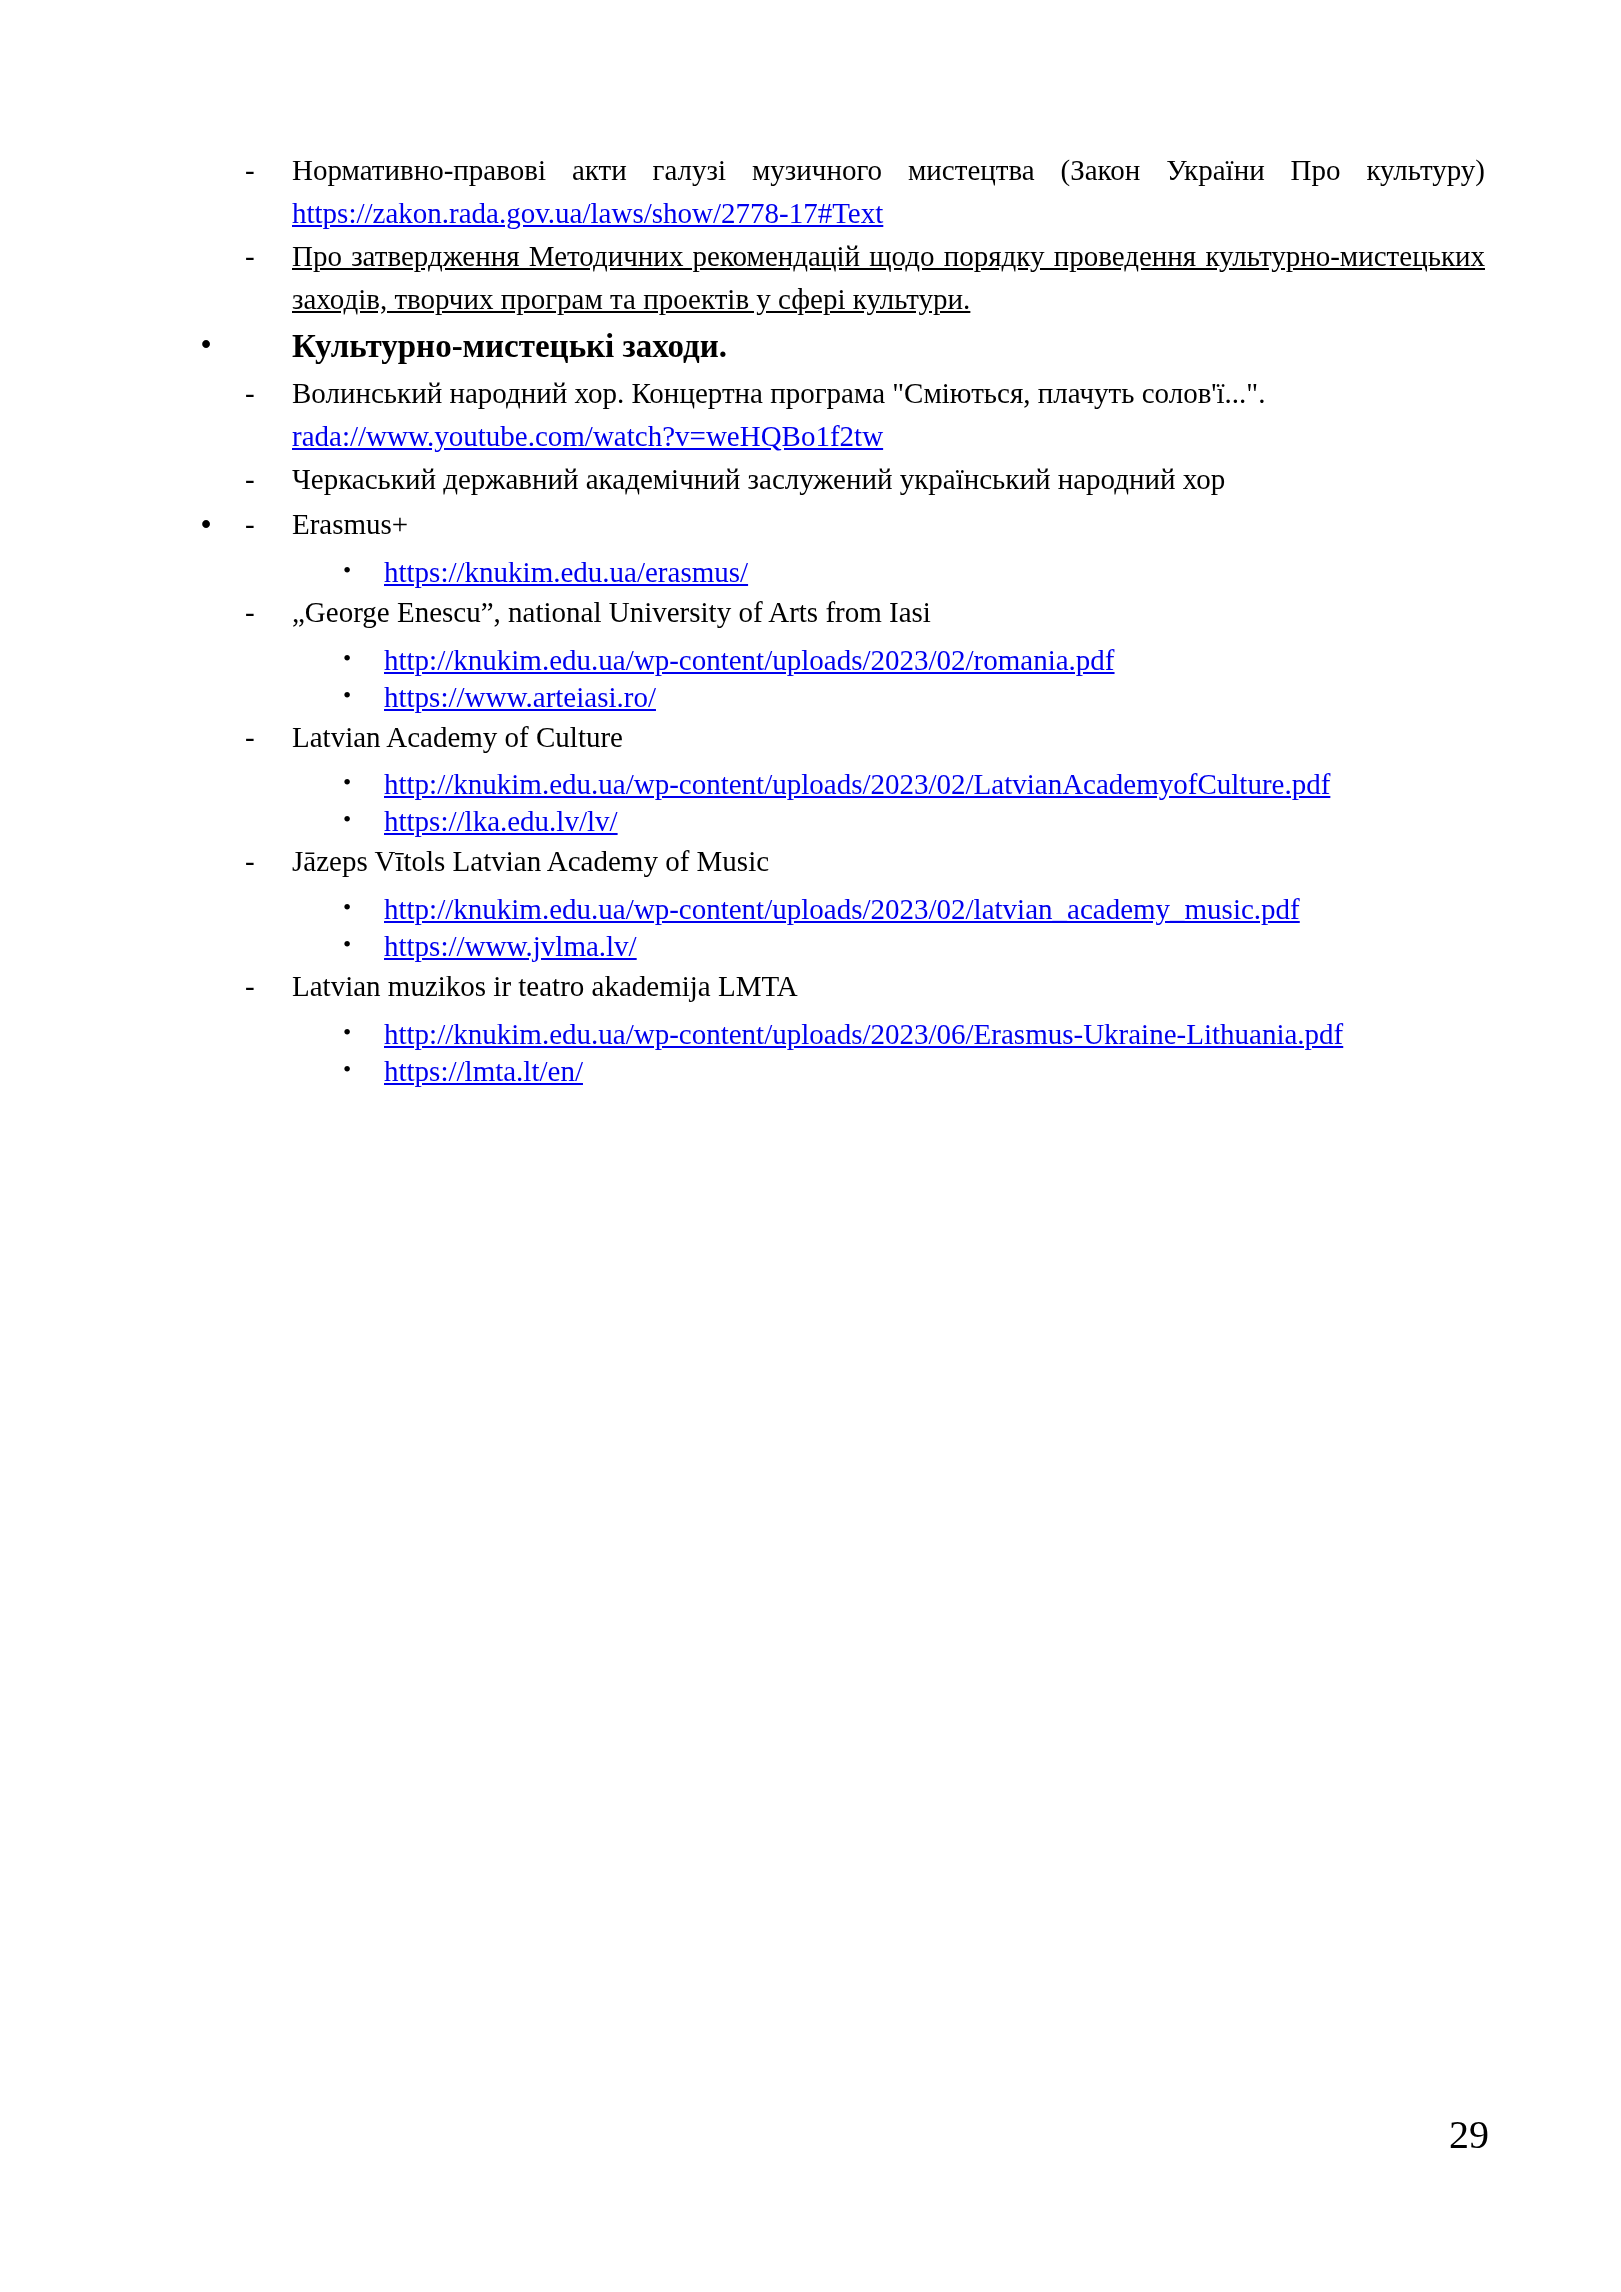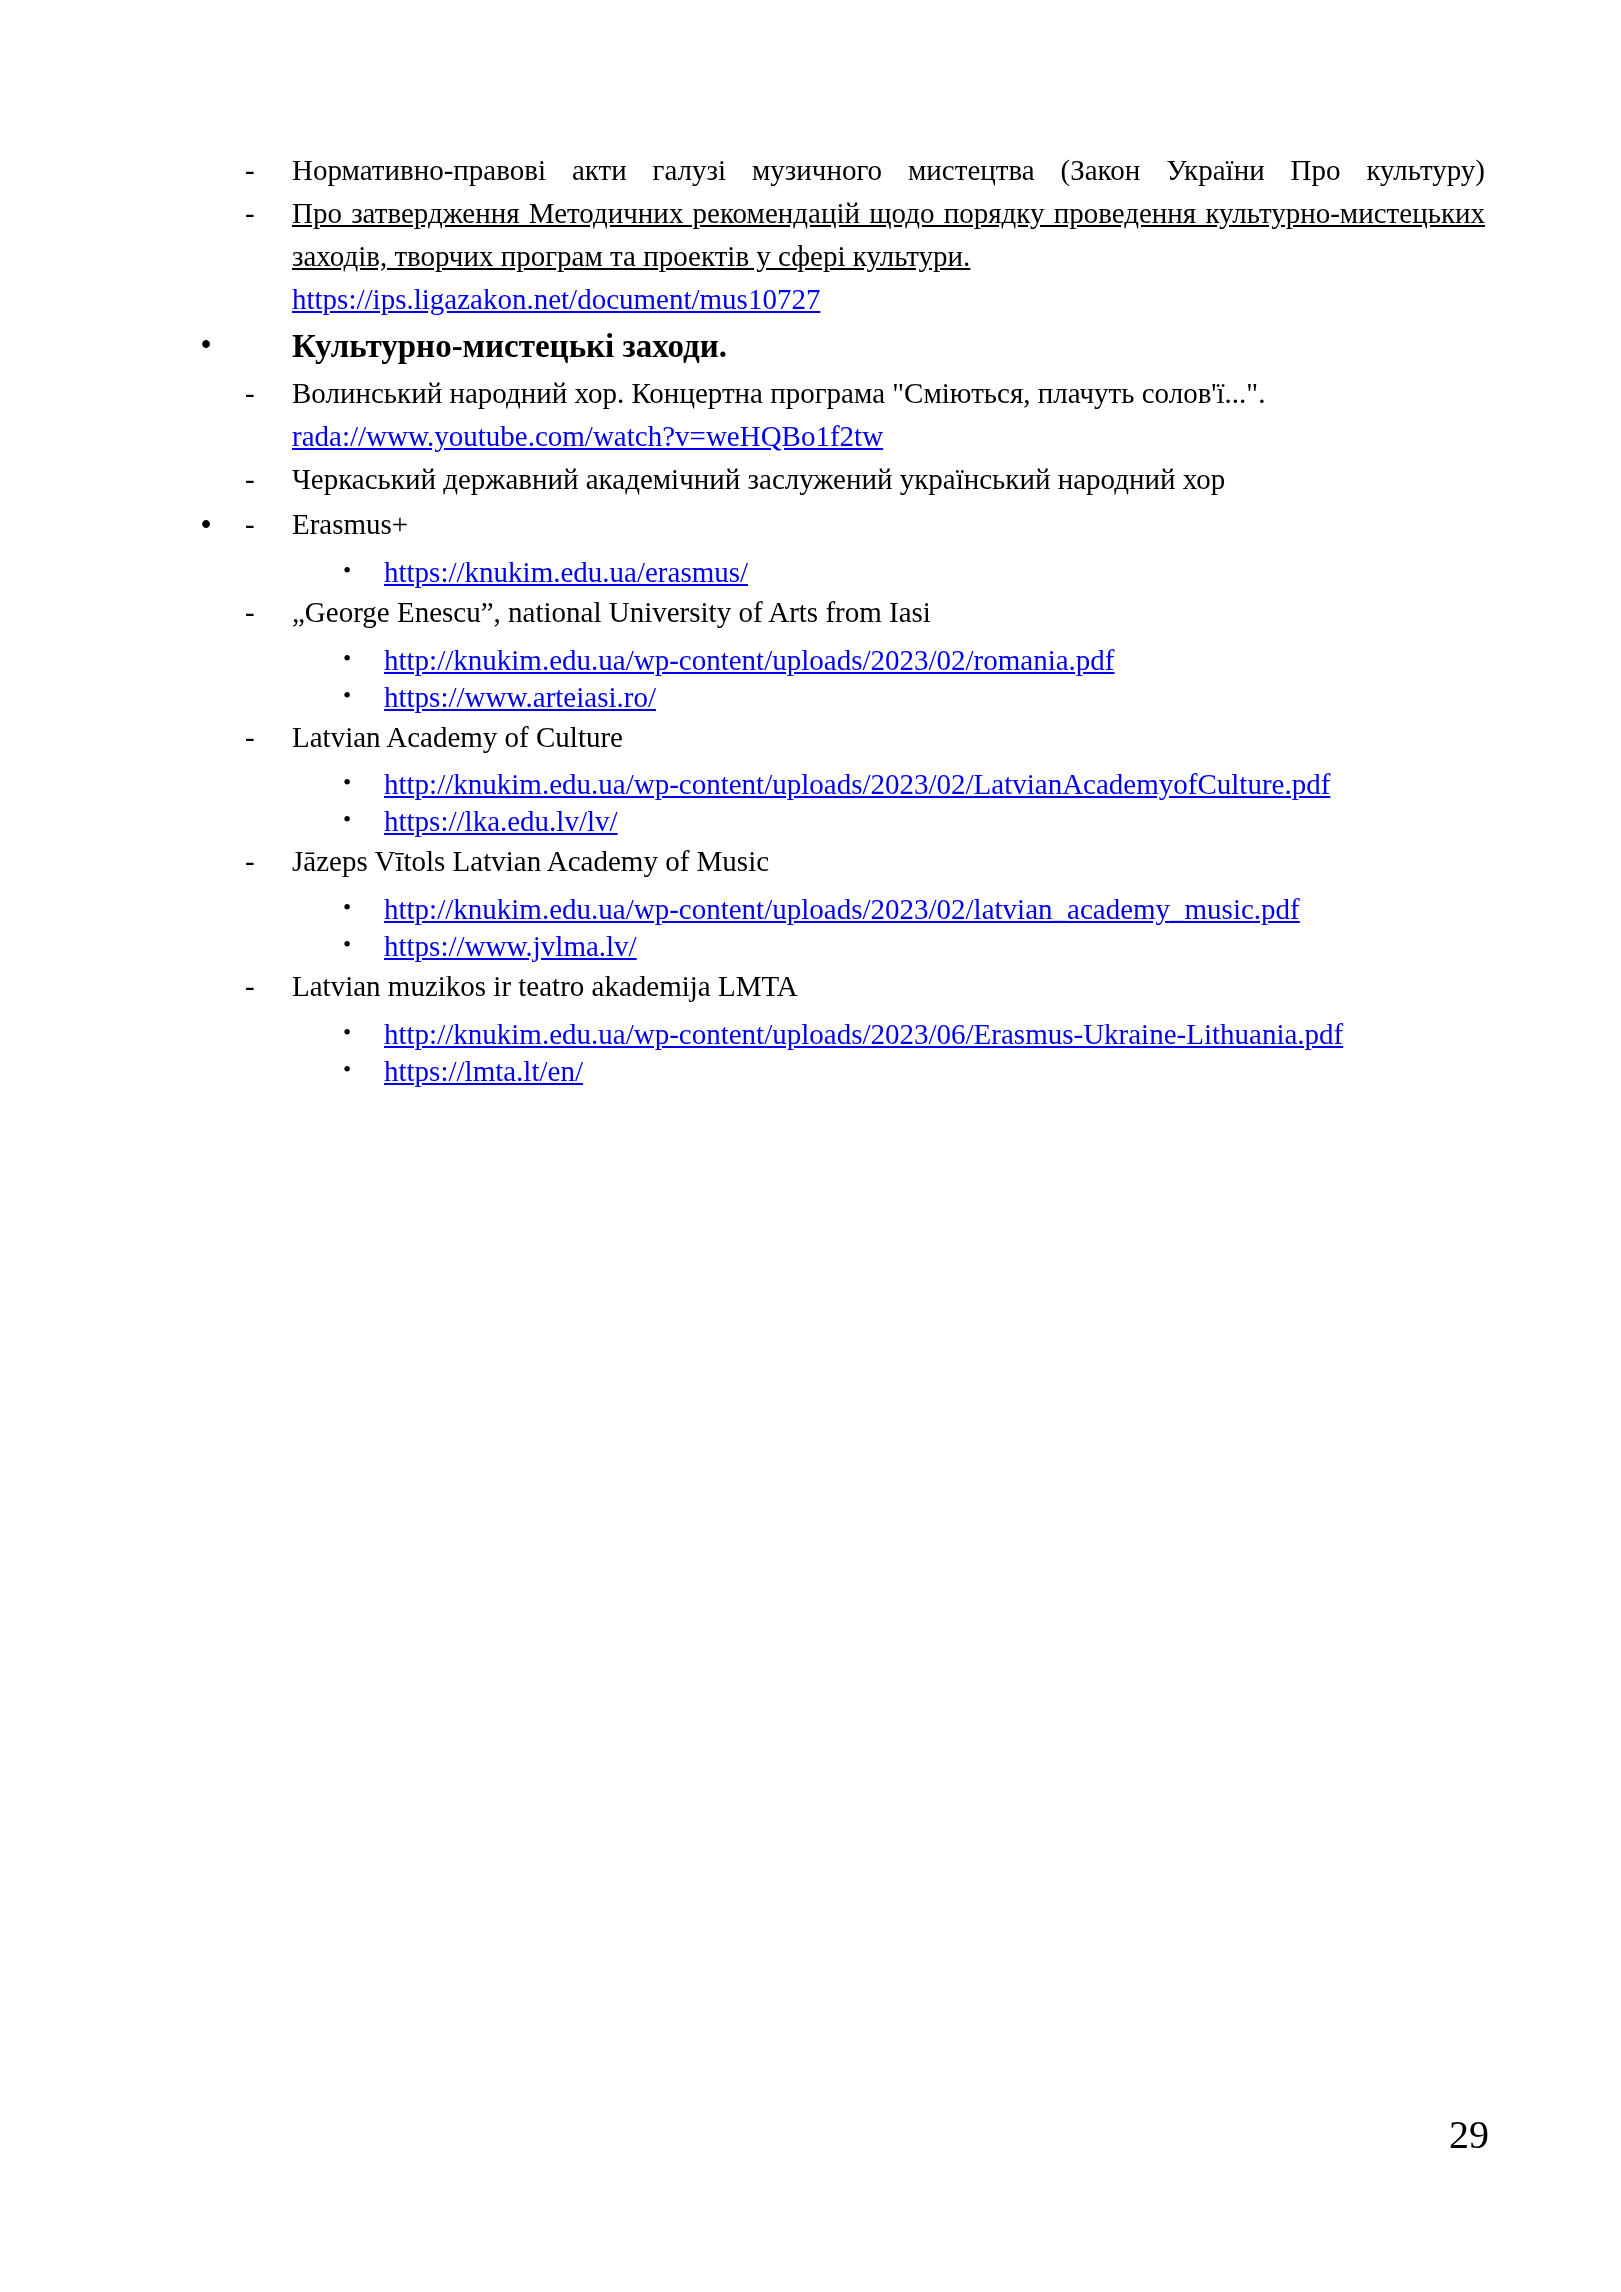--- a/index.html
+++ b/index.html
@@ -52,25 +52,25 @@
   }
 </style>
 </head>
 <body>
 
 <div class="page">
   <div class="content">
       <div class="d-item">
     <span class="d-marker">-</span>
     <div class="d-text fill">Нормативно-правові акти галузі музичного мистецтва (Закон України Про культуру)</div>
+  <a class="doc-link" href="#">https://zakon.rada.gov.ua/laws/show/2778-17#Text</a>
       </div>
       <div class="d-item">
     <span class="d-marker">-</span>
     <div class="d-text justify">Про затвердження Методичних рекомендацій щодо порядку проведення культурно-мистецьких заходів, творчих програм та проектів у сфері культури.</div>
-  <a class="doc-link" href="#">https://ips.ligazakon.net/document/mus10727</a>
       </div>
       <div class="h-item">
     <span class="h-marker">•</span>
     <span class="h-text">Культурно-мистецькі заходи.</span>
   </div>
       <div class="d-item">
     <span class="d-marker">-</span>
     <div class="d-text">Волинський народний хор. Концертна програма "Сміються, плачуть солов'ї...".</div>
   <a class="doc-link" href="#">rada://www.youtube.com/watch?v=weHQBo1f2tw</a>
       </div>

